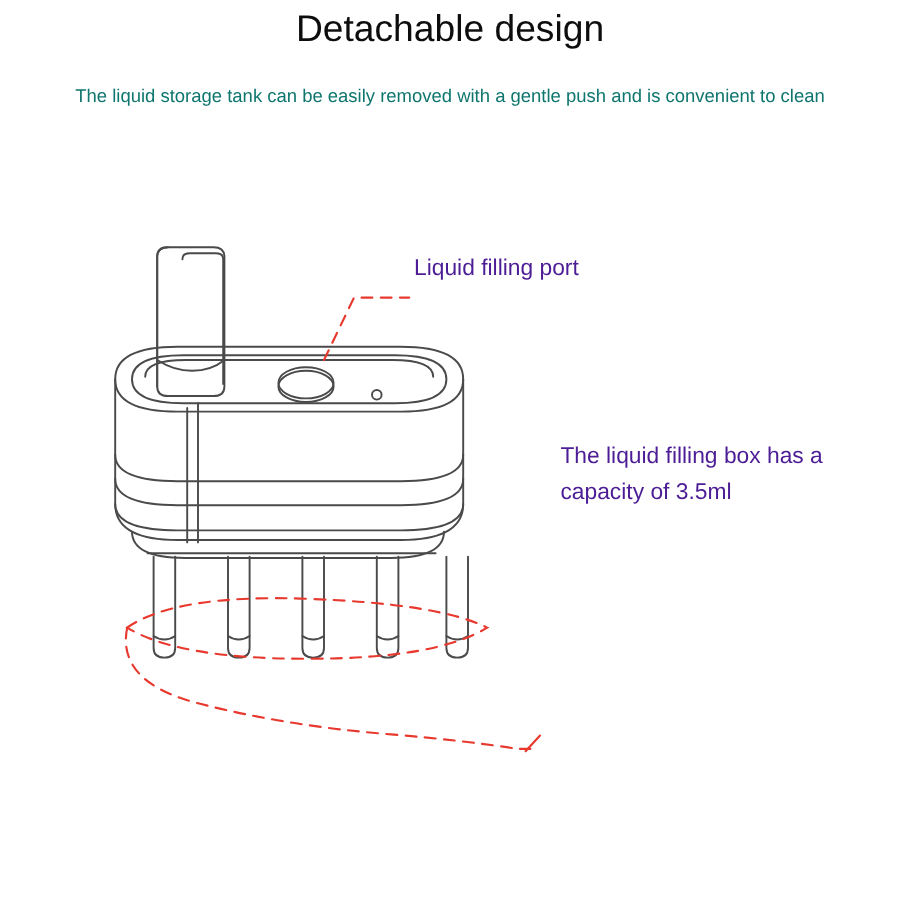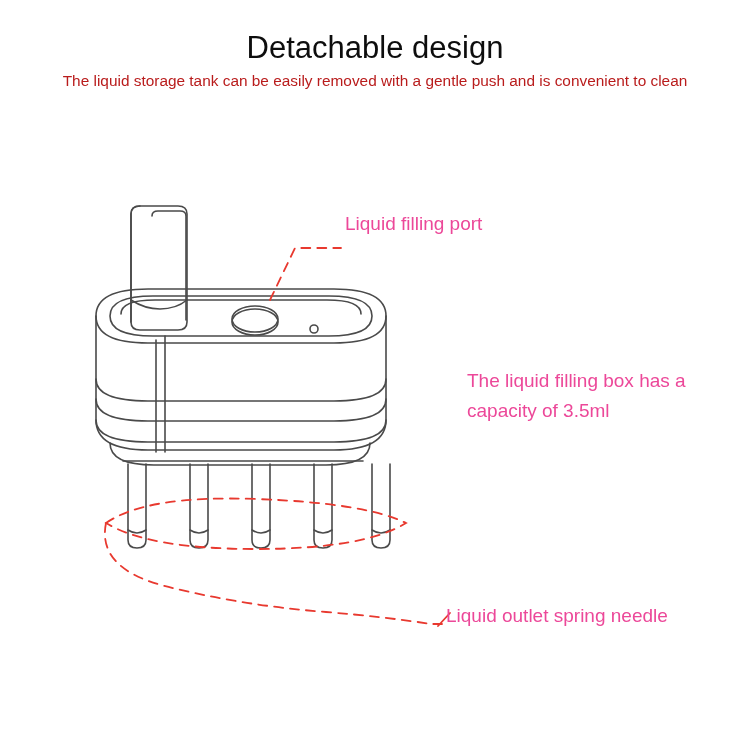--- a/index.html
+++ b/index.html
@@ -15,50 +15,50 @@
     overflow: hidden;
   }
   .page {
     position: relative;
     width: 750px;
     height: 750px;
     background: #ffffff;
   }
   .title {
     position: absolute;
-    top: 30px;
+    top: 6px;
     left: 0;
     width: 750px;
     text-align: center;
     font-size: 31px;
     font-weight: 400;
     letter-spacing: 0px;
     color: #0d0d0d;
   }
   .subtitle {
     position: absolute;
     top: 69px;
     left: 21px;
     width: 708px;
     text-align: center;
     font-size: 15.4px;
     line-height: 24px;
-    color: #b91c1c;
+    color: #0f766e;
   }
   .diagram {
     position: absolute;
     top: 0;
     left: 0;
     width: 750px;
     height: 750px;
   }
   .label {
     position: absolute;
     font-size: 19px;
-    color: #ec4899;
+    color: #4c1d95;
     white-space: nowrap;
   }
   .label-filling-port {
     top: 213px;
     left: 345px;
   }
   .label-capacity {
     top: 366px;
     left: 467px;
     white-space: normal;
@@ -144,15 +144,14 @@
       <path d="M106 523 q40 -28 150 -24 q110 4 150 24 q-42 26 -150 26 q-108 0 -150 -26 z"></path>
     </g>
 
     <g fill="none" stroke="#e8392f" stroke-width="1.8" stroke-linecap="round">
       <path d="M438 626 L450 613"></path>
     </g>
   </svg>
 
   <div class="label label-filling-port">Liquid filling port</div>
   <div class="label label-capacity">The liquid filling box has a capacity of 3.5ml</div>
-  <div class="label label-needle">Liquid outlet spring needle</div>
 
 </div>
 
 </body></html>

